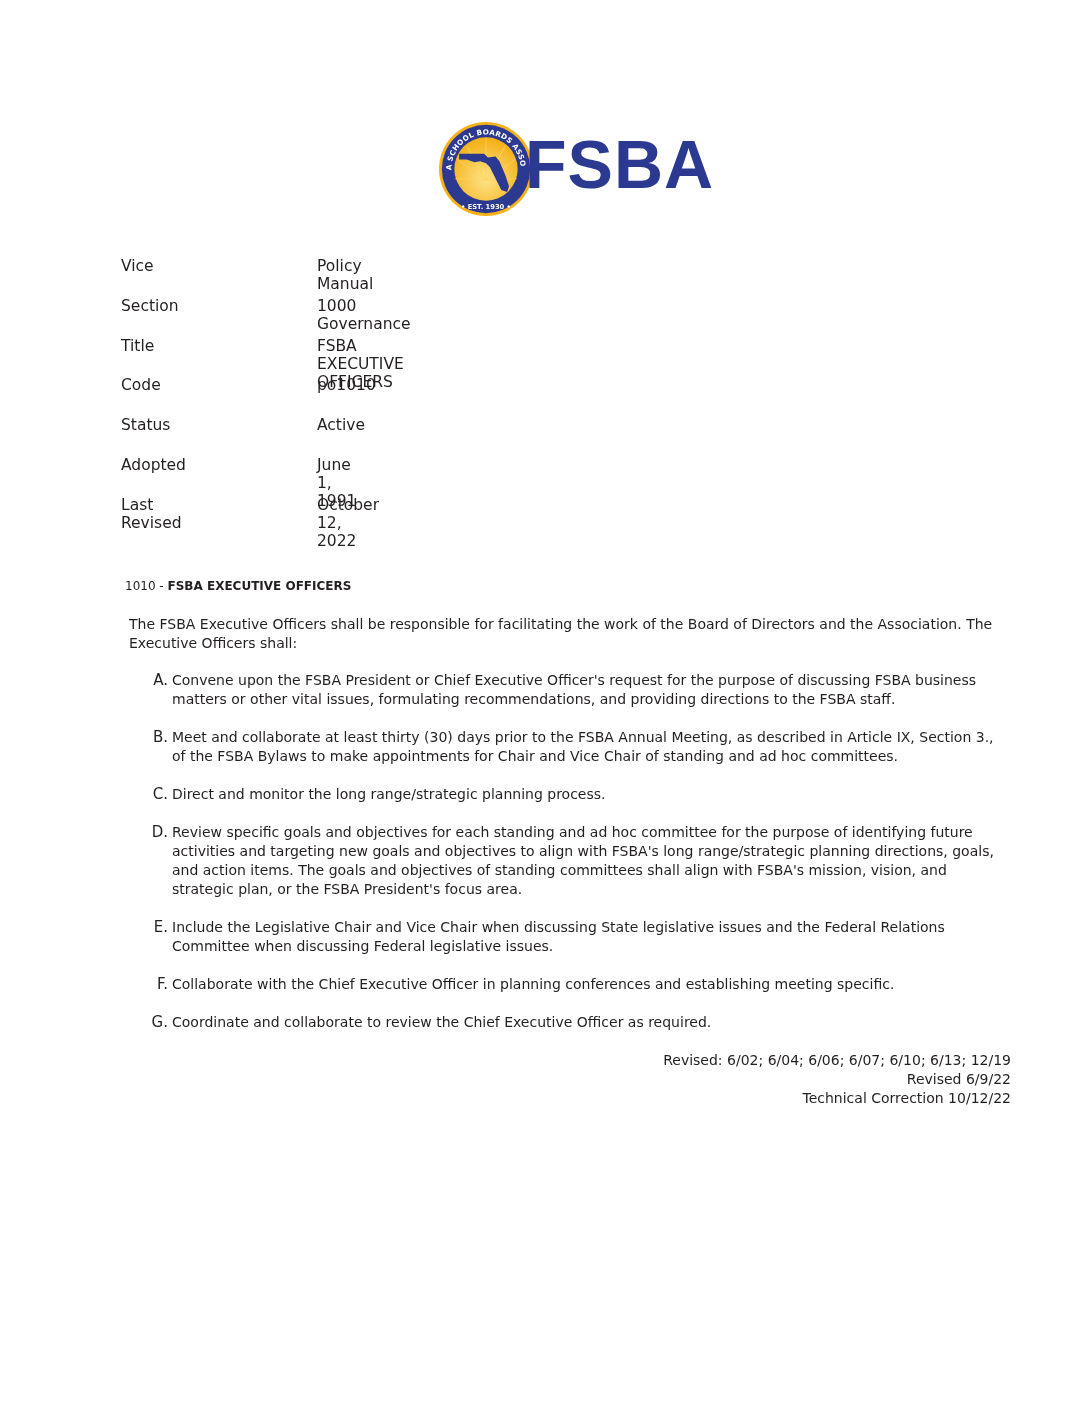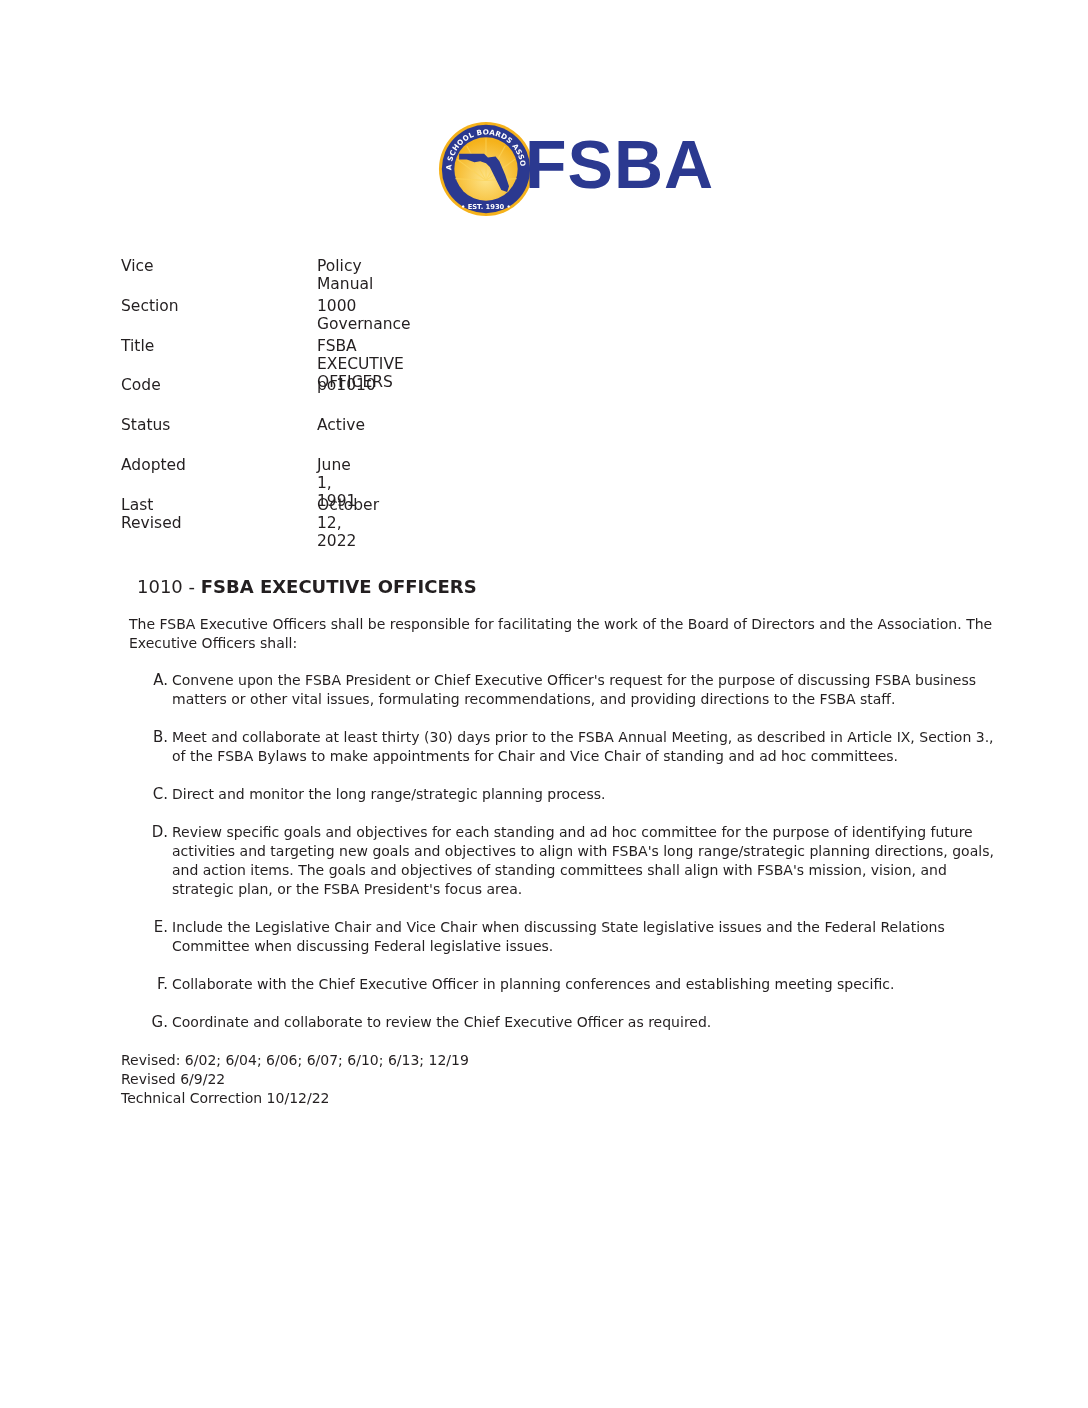--- a/index.html
+++ b/index.html
@@ -7,28 +7,28 @@
          font-family: "DejaVu Sans", sans-serif; color: #231f20; }
   .logo { position: absolute; left: 436px; top: 120px; width: 260px; height: 96px; }
   .logo-seal { position: absolute; left: 2px; top: 1px; width: 96px; height: 96px; }
   .logo-word { position: absolute; left: 89px; top: 14px; font-family: "Liberation Sans", sans-serif;
                font-weight: bold; font-size: 68px; line-height: 60px; color: #2b3990; letter-spacing: 1px; }
   .meta { position: absolute; left: 121px; top: 257px; font-size: 15.5px; }
   .meta-row { position: relative; height: 39.8px; }
   .meta-label { position: absolute; left: 0; top: 0; }
   .meta-value { position: absolute; left: 196px; top: 0; }
   .content { position: absolute; left: 121px; top: 577px; width: 890px; font-size: 14px; line-height: 19px; }
-  .heading { margin: 0 0 19px 16px; font-weight: normal; font-size: 18px; }
+  .heading { margin: 0 0 19px 4px; font-weight: normal; font-size: 12px; }
   .heading b { font-weight: bold; }
   .intro { margin: 0 0 18px 8px; }
   .list { margin: 0; padding: 0; list-style: none; }
   .list-item { position: relative; padding-left: 51px; margin-bottom: 19px; }
   .list-letter { position: absolute; left: 27px; top: 0; width: 20px; text-align: right; font-size: 15px; }
   .revisions { margin-top: 14px; }
-  .revisions div { line-height: 19px; }
+  .revisions div { line-height: 19px; text-align: right; }
 </style>
 </head>
 <body>
 
 <div class="logo">
   <svg class="logo-seal" viewBox="0 0 100 100" width="96" height="96">
     <defs>
       <radialGradient id="g1" cx="50%" cy="65%" r="60%">
         <stop offset="0%" stop-color="#fde48a"></stop>
         <stop offset="100%" stop-color="#f5b21b"></stop>

